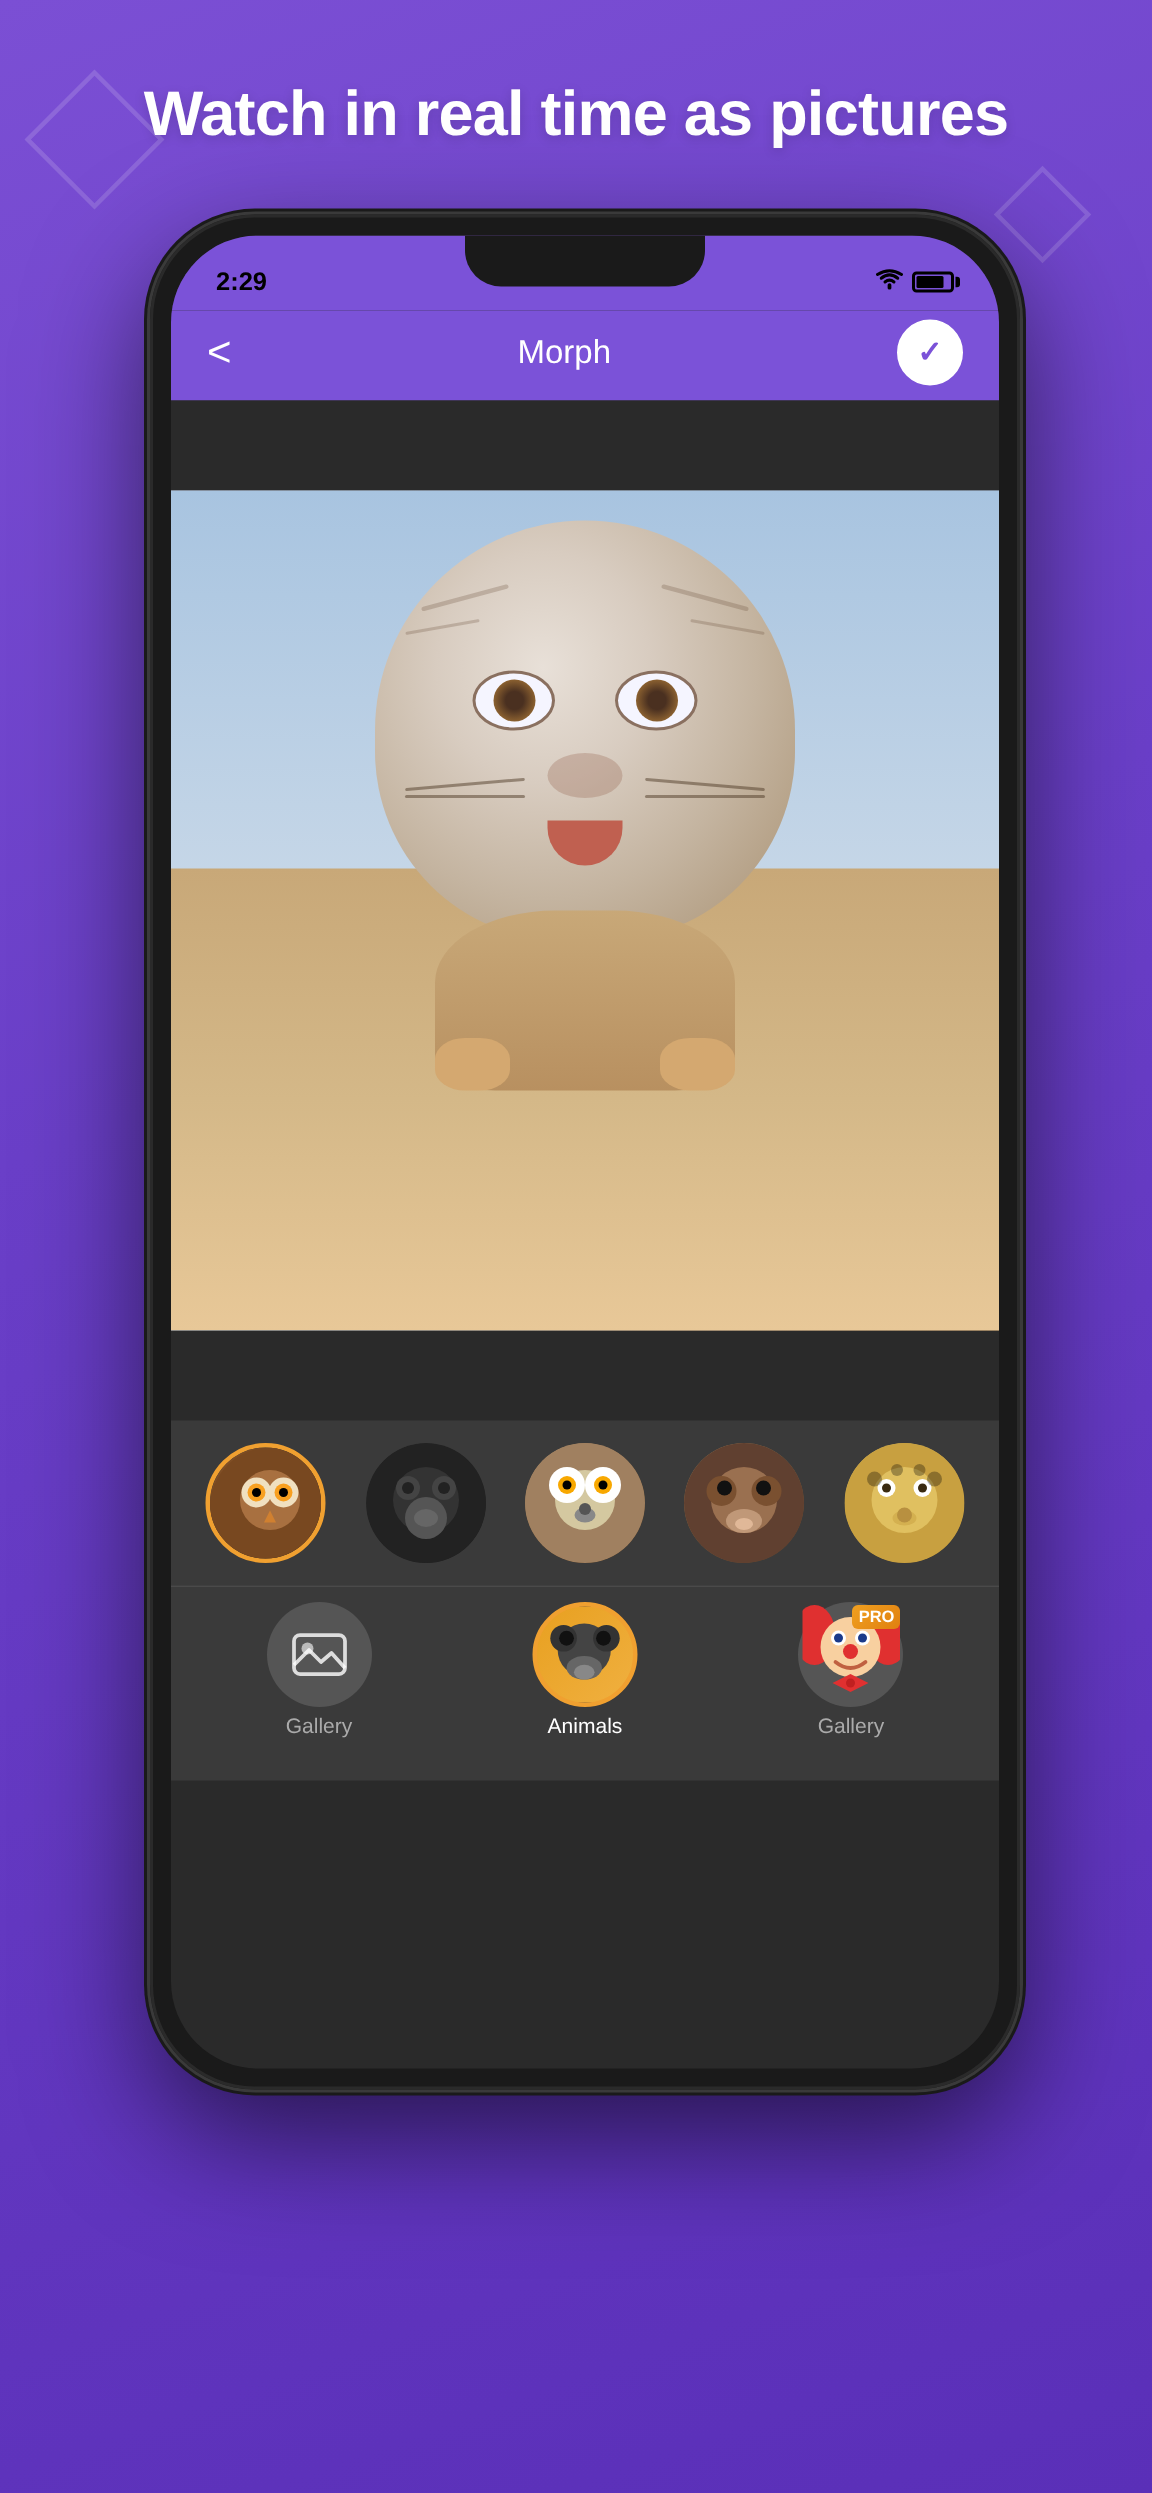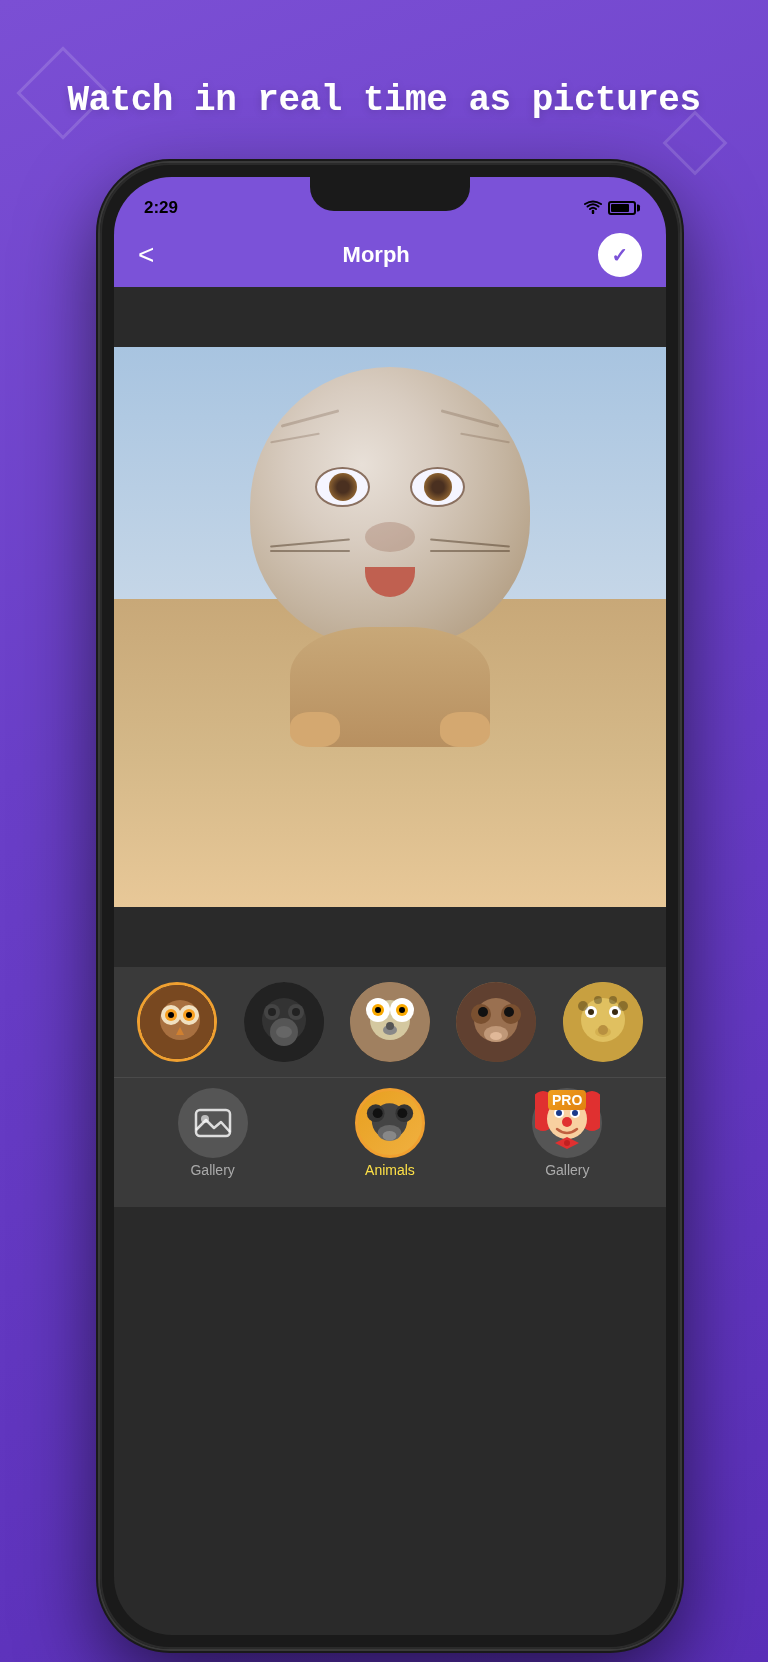--- a/index.html
+++ b/index.html
@@ -34,35 +34,34 @@
       content: '';
       position: absolute;
       top: 120px; right: 50px;
       width: 40px; height: 40px;
       border: 3px solid rgba(255,255,255,0.15);
       transform: rotate(45deg);
     }
 
     .headline {
       color: #ffffff;
-      font-size: 36px;
+      font-size: 42px;
       font-weight: 800;
       text-align: center;
-      padding: 78px 60px 30px;
+      padding: 50px 60px 30px;
       line-height: 1.25;
       letter-spacing: -0.5px;
       text-shadow: 0 2px 8px rgba(0,0,0,0.15);
-      font-family: Liberation Mono, monospace;
     }
 
     
     .phone-wrapper {
       position: relative;
       width: 580px;
-      height: 1486px;
+      height: 1250px;
       margin-top: 10px;
       margin-left: 12px;
     }
 
     .phone-frame {
       width: 100%;
       height: 100%;
       background: #1a1a1a;
       border-radius: 70px;
       box-shadow:
@@ -162,21 +161,21 @@
     }
     .nav-back {
       color: white;
       font-size: 28px;
       font-weight: 300;
       line-height: 1;
     }
     .nav-title {
       color: white;
       font-size: 22px;
-      font-weight: 700;
+      font-weight: 400;
     }
     .nav-check {
       width: 44px;
       height: 44px;
       border: 3px solid white;
       border-radius: 50%;
       display: flex;
       align-items: center;
       justify-content: center;
       background: white;
@@ -431,31 +430,31 @@
       background: linear-gradient(135deg, #e8a020 0%, #f0b040 100%);
       border: 3px solid #f0a030;
     }
 
     .nav-label {
       color: #aaa;
       font-size: 14px;
       text-align: right;
     }
     .nav-label.active {
-      color: #fde047;
+      color: #ffffff;
     }
 
     
     .pro-badge {
       position: absolute;
       top: 2px;
-      right: 16px;
+      right: 2px;
       background: linear-gradient(135deg, #f0a020, #e08010);
       color: white;
-      font-size: 14px;
+      font-size: 11px;
       font-weight: 700;
       padding: 2px 4px;
       border-radius: 4px;
       z-index: 10;
     }
 
     
     .wrinkle {
       position: absolute;
       background: rgba(100,70,50,0.25);

